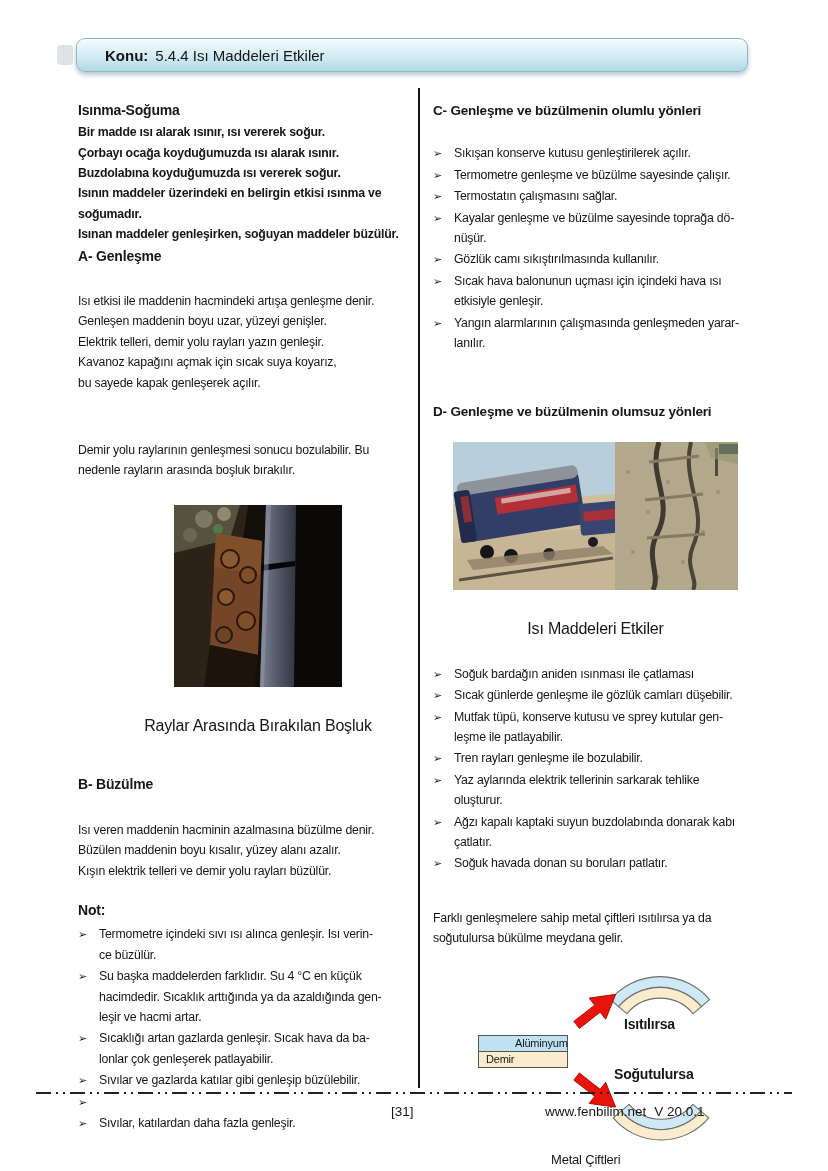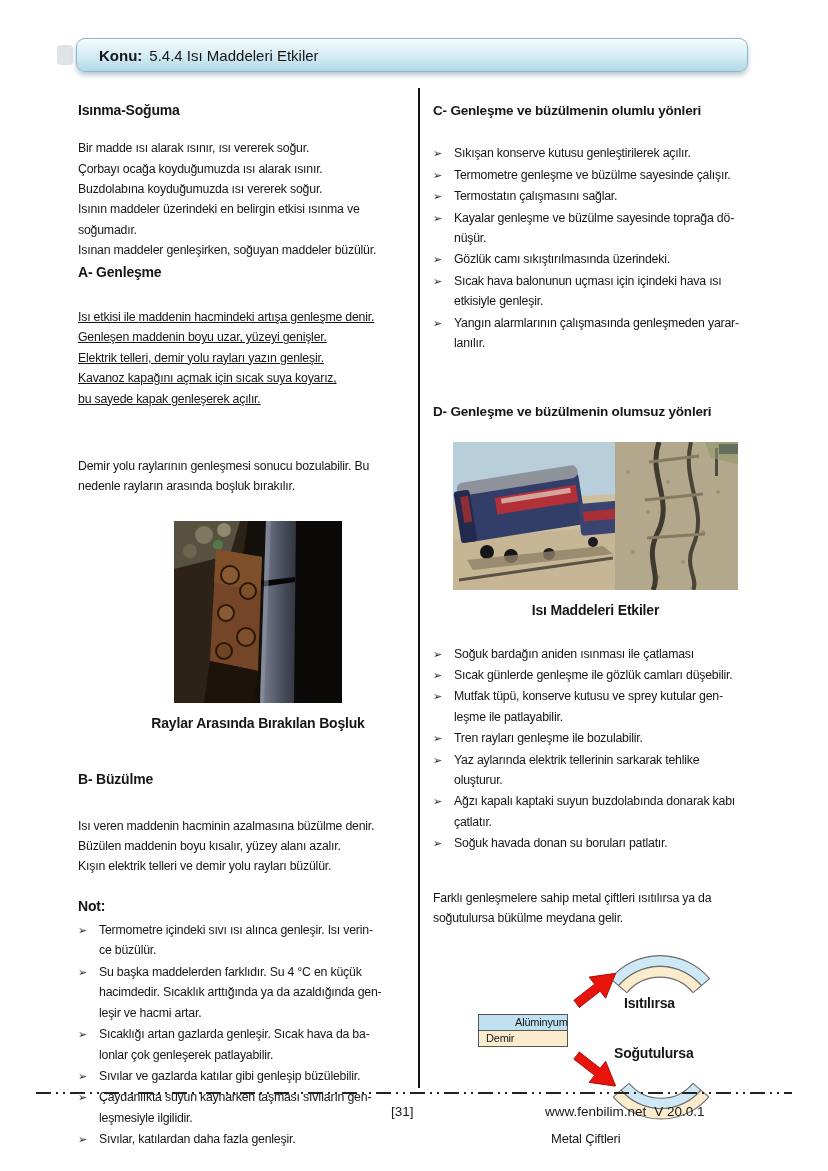--- a/index.html
+++ b/index.html
@@ -6,41 +6,41 @@
   .page{
     position:relative;width:828px;height:1171px;background:#ffffff;overflow:hidden;
     font-family:"Liberation Sans","DejaVu Sans",sans-serif;color:#161616;
   }
   
   .header-bar{
     position:absolute;left:76px;top:38px;width:672px;height:34px;
     border-radius:9px;border:1px solid #8fb6c4;
     background:linear-gradient(180deg,#f4fbfd 0%,#d9eef5 45%,#b3d9e7 100%);
     box-shadow:0 3px 5px rgba(90,130,150,.45), inset 0 1px 0 #ffffff;
-    display:flex;align-items:center;padding-left:22px;box-sizing:border-box;
+    display:flex;align-items:center;padding-left:28px;box-sizing:border-box;
     font-size:15px;
   }
   .header-nub{position:absolute;left:57px;top:45px;width:16px;height:20px;border-radius:4px;background:#c4ccd1;opacity:.55;}
   .hdr-label{font-weight:bold;margin-right:7px;}
   
   .vdivider{position:absolute;left:418px;top:88px;width:2px;height:1000px;background:#141414;}
   .col{position:absolute;top:99px;font-size:12.3px;letter-spacing:-.2px;line-height:1.66;}
   .col-left{left:78px;width:332px;}
   .col-right{left:433px;top:100px;width:332px;}
   .h-left{font-size:14px;font-weight:bold;letter-spacing:-.2px;margin:0;white-space:nowrap;}
   .h-right{font-size:13.5px;font-weight:bold;letter-spacing:-.2px;margin:0;white-space:nowrap;}
   p{margin:0;white-space:pre-line;}
   
   ul.blist{list-style:none;margin:0;padding:0;}
   li.bitem{display:flex;gap:8px;margin:0 0 1px 0;}
   .bul{flex:0 0 13px;font-size:11px;line-height:20px;color:#222;}
   .btxt{white-space:pre-line;}
   
   .figure{display:block;}
-  .fig-caption{font-size:14px;letter-spacing:-.2px;text-align:center;margin-top:3px;font-weight:bold;}
+  .fig-caption{font-size:16px;letter-spacing:-.2px;text-align:center;margin-top:20px;}
   .rail-fig{margin:24px 0 0 68px;width:168px;padding-left:28px;}
   .rail-fig .fig-caption{width:230px;margin-left:-31px;}
   .train-fig{margin:18px 0 0 20px;width:285px;}
   
   .diagram{position:relative;height:212px;margin-top:6px;}
   .strip{position:absolute;}
   .strip-heated{left:173px;top:0px;width:108px;}
   .strip-cooled{left:176px;top:140px;width:104px;}
   .red-arrow{position:absolute;width:50px;}
   .arrow-heated{left:138px;top:36px;transform:rotate(-38deg);}
@@ -55,21 +55,21 @@
   .legend-fe{background:#fbeccd;}
   .dg-caption{position:absolute;left:118px;top:186px;font-size:13px;letter-spacing:-.2px;margin-top:8px;}
   
   .footer-line{
     position:absolute;left:36px;top:1092px;width:756px;height:2px;
     background:repeating-linear-gradient(90deg,#222 0 15px,transparent 15px 20px,#222 20px 22px,transparent 22px 27px,#222 27px 29px,transparent 29px 34px);
   }
   .footer-page{position:absolute;left:391px;top:1104px;font-size:13.5px;}
   .footer-site{position:absolute;left:545px;top:1104px;font-size:13.5px;}
   .footer-site .ver{margin-left:8px;}
-  .mt2{margin-top:16px;} 
+  .mt2{margin-top:0;font-weight:bold;} 
 </style>
 </head>
 <body>
 
 <div class="page">
 
   <div class="header-nub"></div>
   <div class="header-bar">
     <span class="hdr-label">Konu:</span>
     <span class="hdr-title">5.4.4 Isı Maddeleri Etkiler</span>
@@ -81,21 +81,21 @@
 
     <h3 class="h-left">Isınma-Soğuma</h3>
     <p class="mt2">Bir madde ısı alarak ısınır, ısı vererek soğur.
 Çorbayı ocağa koyduğumuzda ısı alarak ısınır.
 Buzdolabına koyduğumuzda ısı vererek soğur.
 Isının maddeler üzerindeki en belirgin etkisi ısınma ve
 soğumadır.
 Isınan maddeler genleşirken, soğuyan maddeler büzülür.</p>
 
     <h3 class="h-left" style="">A- Genleşme</h3>
-    <p style="margin-top:23px;text-decoration:underline;">Isı etkisi ile maddenin hacmindeki artışa genleşme denir.
+    <p style="margin-top:23px;">Isı etkisi ile maddenin hacmindeki artışa genleşme denir.
 Genleşen maddenin boyu uzar, yüzeyi genişler.
 Elektrik telleri, demir yolu rayları yazın genleşir.
 Kavanoz kapağını açmak için sıcak suya koyarız,
 bu sayede kapak genleşerek açılır.</p>
     <p style="margin-top:47px;">Demir yolu raylarının genleşmesi sonucu bozulabilir. Bu
 nedenle rayların arasında boşluk bırakılır.</p>
 
     <figure class="figure rail-fig">
       <svg width="168" height="182" viewBox="0 0 168 182" role="img">
         <rect width="168" height="182" fill="#13100b"></rect>
@@ -150,22 +150,20 @@
         <span class="bul">➢</span>
         <span class="btxt">Sıcaklığı artan gazlarda genleşir. Sıcak hava da ba-
 lonlar çok genleşerek patlayabilir.</span>
       </li>
         <li class="bitem">
         <span class="bul">➢</span>
         <span class="btxt">Sıvılar ve gazlarda katılar gibi genleşip büzülebilir.</span>
       </li>
         <li class="bitem">
         <span class="bul">➢</span>
-        <span class="btxt">Çaydanlıkta suyun kaynarken taşması sıvıların gen-
-leşmesiyle ilgilidir.</span>
       </li>
         <li class="bitem">
         <span class="bul">➢</span>
         <span class="btxt">Sıvılar, katılardan daha fazla genleşir.</span>
       </li>
       </ul>
 
   </div>
 
   <div class="col col-right">
@@ -184,21 +182,21 @@
         <span class="bul">➢</span>
         <span class="btxt">Termostatın çalışmasını sağlar.</span>
       </li>
         <li class="bitem">
         <span class="bul">➢</span>
         <span class="btxt">Kayalar genleşme ve büzülme sayesinde toprağa dö-
 nüşür.</span>
       </li>
         <li class="bitem">
         <span class="bul">➢</span>
-        <span class="btxt">Gözlük camı sıkıştırılmasında üzerindeki.</span>
+        <span class="btxt">Gözlük camı sıkıştırılmasında kullanılır.</span>
       </li>
         <li class="bitem">
         <span class="bul">➢</span>
         <span class="btxt">Sıcak hava balonunun uçması için içindeki hava ısı
 etkisiyle genleşir.</span>
       </li>
         <li class="bitem">
         <span class="bul">➢</span>
         <span class="btxt">Yangın alarmlarının çalışmasında genleşmeden yarar-
 lanılır.</span>

